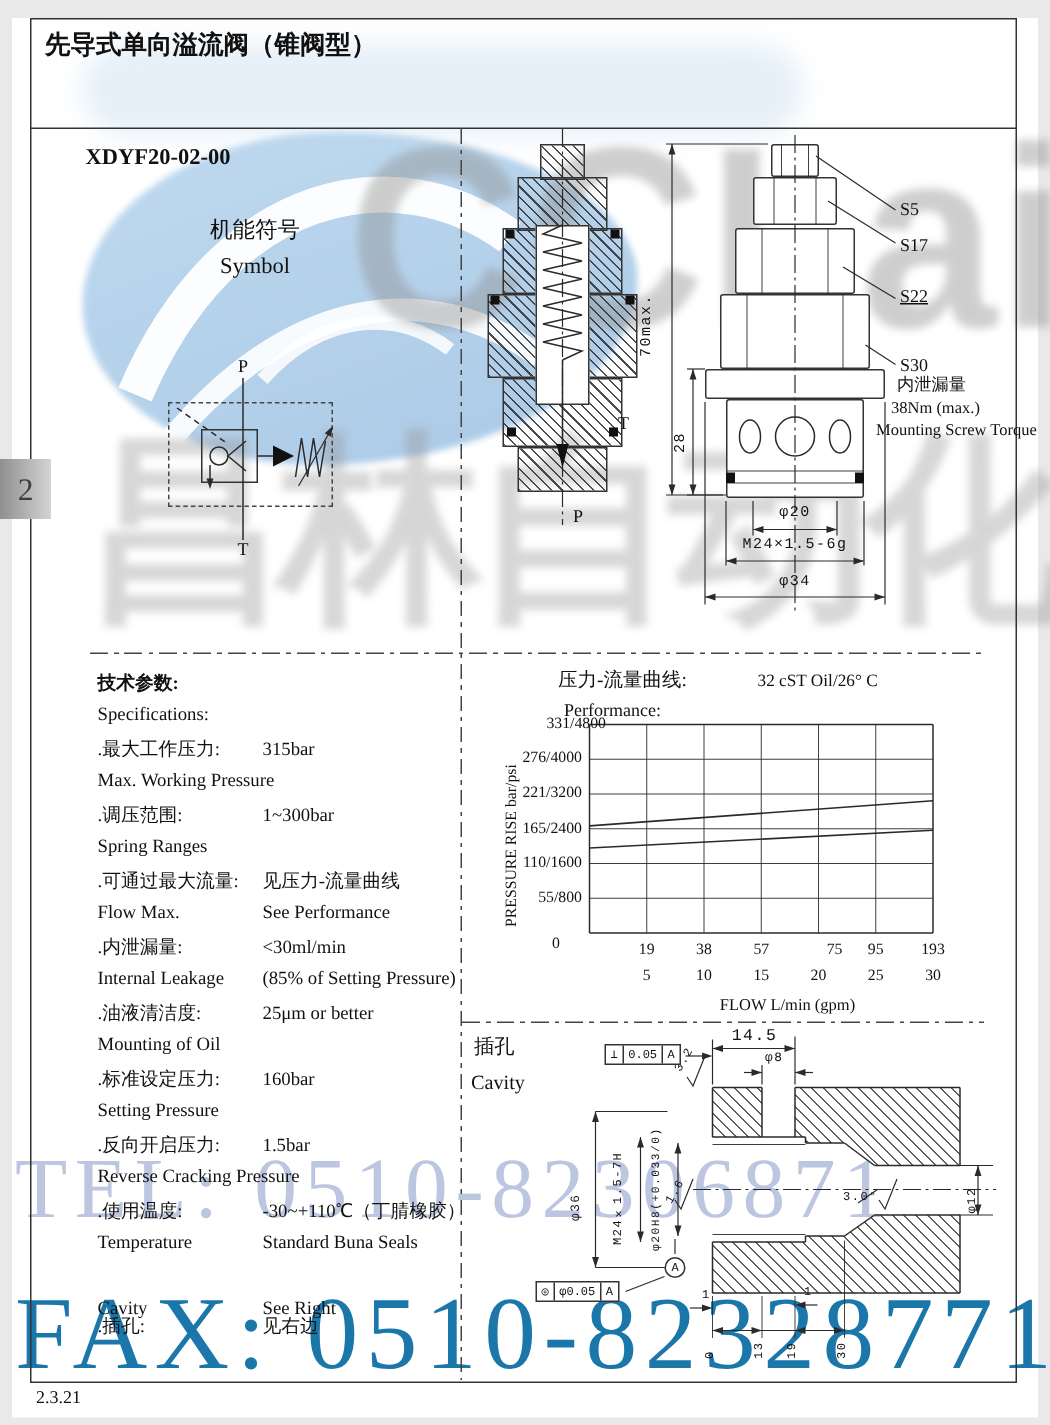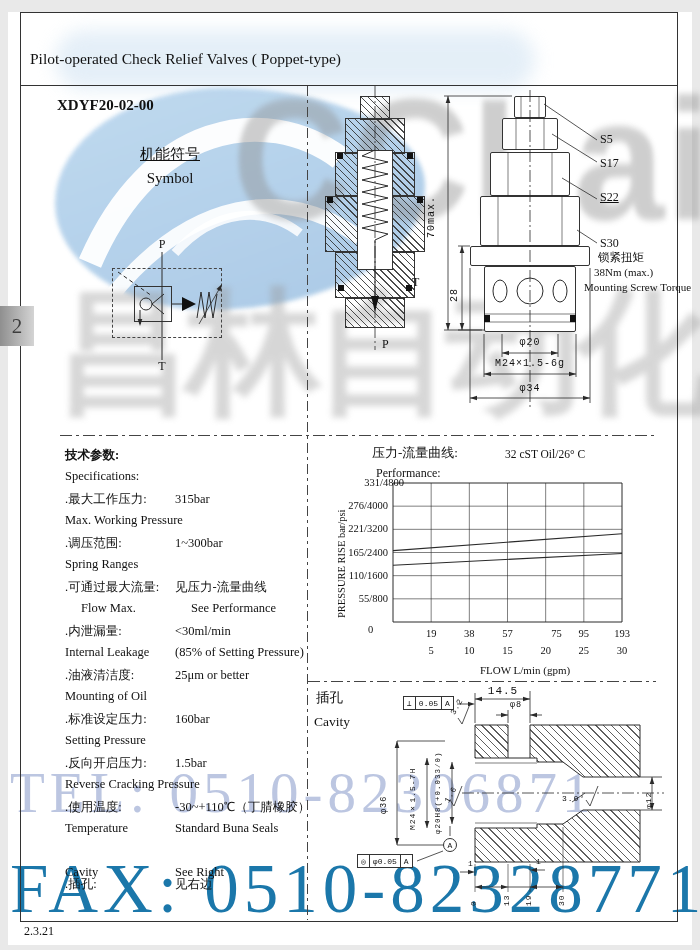--- a/index.html
+++ b/index.html
@@ -51,24 +51,24 @@
 
   <div class="border-box" style="left:20px;top:12px;width:658px;height:910px;z-index:2;"></div>
   <div class="abs" style="left:20px;top:85px;width:658px;height:1px;background:#333;z-index:2;"></div>
   <div class="sep-v" style="left:307px;top:86px;height:834px;z-index:2;"></div>
   <div class="sep-h" style="left:60px;top:435px;width:596px;z-index:2;"></div>
   <div class="sep-h" style="left:308px;top:681px;width:348px;z-index:2;"></div>
 
   <div class="abs" style="left:0;top:306px;width:34px;height:40px;background:linear-gradient(90deg,#8f8f8f,#d4d4d4);
               display:flex;align-items:center;justify-content:center;font-size:21px;color:#3d3d3d;z-index:6;">2</div>
 
-  <div class="lbl" style="left:30px;top:50px;font-size:15.5px;z-index:4;">Pilot-operated Check Relief Valves ( Poppet-type)</div>
+  <div class="lbl" style="left:30px;top:20px;font-family:'Liberation Sans',sans-serif;font-weight:bold;font-size:17px;z-index:4;">先导式单向溢流阀（锥阀型）</div>
 
   <div class="lbl" style="left:57px;top:97px;font-size:15px;font-weight:bold;z-index:4;">XDYF20-02-00</div>
-  <div class="lbl" style="left:118px;top:146px;width:104px;text-align:center;font-size:15px;z-index:4;text-decoration:underline;">机能符号</div>
+  <div class="lbl" style="left:118px;top:146px;width:104px;text-align:center;font-size:15px;z-index:4;">机能符号</div>
   <div class="lbl" style="left:118px;top:170px;width:104px;text-align:center;font-size:15px;z-index:4;">Symbol</div>
   <div class="lbl" style="left:152px;top:238px;width:20px;text-align:center;font-size:12px;z-index:4;">P</div>
   <div class="lbl" style="left:152px;top:360px;width:20px;text-align:center;font-size:12px;z-index:4;">T</div>
   <div class="abs" style="left:112px;top:268px;width:110px;height:70px;border:1px dashed #444;box-sizing:border-box;z-index:3;"></div>
   <div class="abs" style="left:134px;top:286px;width:38px;height:36px;border:1px solid #333;box-sizing:border-box;z-index:3;"></div>
 
   <div class="hatch" style="left:360px;top:96px;width:30px;height:24px;z-index:2;"></div>
   <div class="hatch" style="left:345px;top:118px;width:60px;height:36px;z-index:2;"></div>
   <div class="hatch" style="left:335px;top:152px;width:80px;height:44px;z-index:2;"></div>
   <div class="hatch" style="left:325px;top:196px;width:100px;height:56px;z-index:2;"></div>
@@ -82,33 +82,33 @@
 
   <div class="outline" style="left:514px;top:96px;width:32px;height:22px;z-index:2;"></div>
   <div class="outline" style="left:502px;top:118px;width:56px;height:32px;z-index:2;"></div>
   <div class="outline" style="left:490px;top:152px;width:80px;height:44px;z-index:2;"></div>
   <div class="outline" style="left:480px;top:196px;width:100px;height:50px;z-index:2;"></div>
   <div class="outline" style="left:470px;top:246px;width:120px;height:20px;z-index:2;"></div>
   <div class="outline" style="left:484px;top:266px;width:92px;height:66px;z-index:2;"></div>
   <div class="lbl dimtxt" style="left:505px;top:337px;width:50px;text-align:center;z-index:4;">φ20</div>
   <div class="lbl dimtxt" style="left:478px;top:358px;width:104px;text-align:center;z-index:4;">M24×1.5-6g</div>
   <div class="lbl dimtxt" style="left:505px;top:383px;width:50px;text-align:center;z-index:4;">φ34</div>
-  <div class="lbl" style="left:598px;top:251px;font-size:11.5px;z-index:4;">锁紧扭矩</div>
+  <div class="lbl" style="left:598px;top:251px;font-size:11.5px;z-index:4;">内泄漏量</div>
   <div class="lbl" style="left:594px;top:266px;font-size:11px;z-index:4;">38Nm (max.)</div>
   <div class="lbl" style="left:584px;top:281px;font-size:11px;z-index:4;">Mounting Screw Torque</div>
 
   <div id="specs-list" class="abs" style="left:0;top:0;z-index:4;">
       <div style="position: absolute; left: 65px; top: 447px; font-size: 12.5px; white-space: nowrap; text-decoration: underline;"><span style="font-weight: bold; display: inline-block; min-width: 110px;">技术参数:</span></div>
       <div style="position: absolute; left: 65px; top: 469px; font-size: 12.5px; white-space: nowrap;"><span style="display: inline-block; min-width: 110px;">Specifications:</span></div>
       <div style="position: absolute; left: 65px; top: 491px; font-size: 12.5px; white-space: nowrap;"><span style="display: inline-block; min-width: 110px;">.最大工作压力:</span><span style="margin-left: 0px;">315bar</span></div>
       <div style="position: absolute; left: 65px; top: 513px; font-size: 12.5px; white-space: nowrap;"><span style="display: inline-block; min-width: 110px;">Max. Working Pressure</span></div>
       <div style="position: absolute; left: 65px; top: 535px; font-size: 12.5px; white-space: nowrap;"><span style="display: inline-block; min-width: 110px;">.调压范围:</span><span style="margin-left: 0px;">1~300bar</span></div>
       <div style="position: absolute; left: 65px; top: 557px; font-size: 12.5px; white-space: nowrap;"><span style="display: inline-block; min-width: 110px;">Spring Ranges</span></div>
       <div style="position: absolute; left: 65px; top: 579px; font-size: 12.5px; white-space: nowrap;"><span style="display: inline-block; min-width: 110px;">.可通过最大流量:</span><span style="margin-left: 0px;">见压力-流量曲线</span></div>
-      <div style="position: absolute; left: 65px; top: 601px; font-size: 12.5px; white-space: nowrap; margin-left: 16px;"><span style="display: inline-block; min-width: 110px;">Flow Max.</span><span style="margin-left: 0px;">See Performance</span></div>
+      <div style="position: absolute; left: 65px; top: 601px; font-size: 12.5px; white-space: nowrap;"><span style="display: inline-block; min-width: 110px;">Flow Max.</span><span style="margin-left: 0px;">See Performance</span></div>
       <div style="position: absolute; left: 65px; top: 623px; font-size: 12.5px; white-space: nowrap;"><span style="display: inline-block; min-width: 110px;">.内泄漏量:</span><span style="margin-left: 0px;">&lt;30ml/min</span></div>
       <div style="position: absolute; left: 65px; top: 645px; font-size: 12.5px; white-space: nowrap;"><span style="display: inline-block; min-width: 110px;">Internal Leakage</span><span style="margin-left: 0px;">(85% of Setting Pressure)</span></div>
       <div style="position: absolute; left: 65px; top: 667px; font-size: 12.5px; white-space: nowrap;"><span style="display: inline-block; min-width: 110px;">.油液清洁度:</span><span style="margin-left: 0px;">25μm or better</span></div>
       <div style="position: absolute; left: 65px; top: 689px; font-size: 12.5px; white-space: nowrap;"><span style="display: inline-block; min-width: 110px;">Mounting of Oil</span></div>
       <div style="position: absolute; left: 65px; top: 711px; font-size: 12.5px; white-space: nowrap;"><span style="display: inline-block; min-width: 110px;">.标准设定压力:</span><span style="margin-left: 0px;">160bar</span></div>
       <div style="position: absolute; left: 65px; top: 733px; font-size: 12.5px; white-space: nowrap;"><span style="display: inline-block; min-width: 110px;">Setting Pressure</span></div>
       <div style="position: absolute; left: 65px; top: 755px; font-size: 12.5px; white-space: nowrap;"><span style="display: inline-block; min-width: 110px;">.反向开启压力:</span><span style="margin-left: 0px;">1.5bar</span></div>
       <div style="position: absolute; left: 65px; top: 777px; font-size: 12.5px; white-space: nowrap;"><span style="display: inline-block; min-width: 110px;">Reverse Cracking Pressure</span></div>
       <div style="position: absolute; left: 65px; top: 799px; font-size: 12.5px; white-space: nowrap;"><span style="display: inline-block; min-width: 110px;">.使用温度:</span><span style="margin-left: 0px;">-30~+110℃（丁腈橡胶）</span></div>
       <div style="position: absolute; left: 65px; top: 821px; font-size: 12.5px; white-space: nowrap;"><span style="display: inline-block; min-width: 110px;">Temperature</span><span style="margin-left: 0px;">Standard Buna Seals</span></div>

